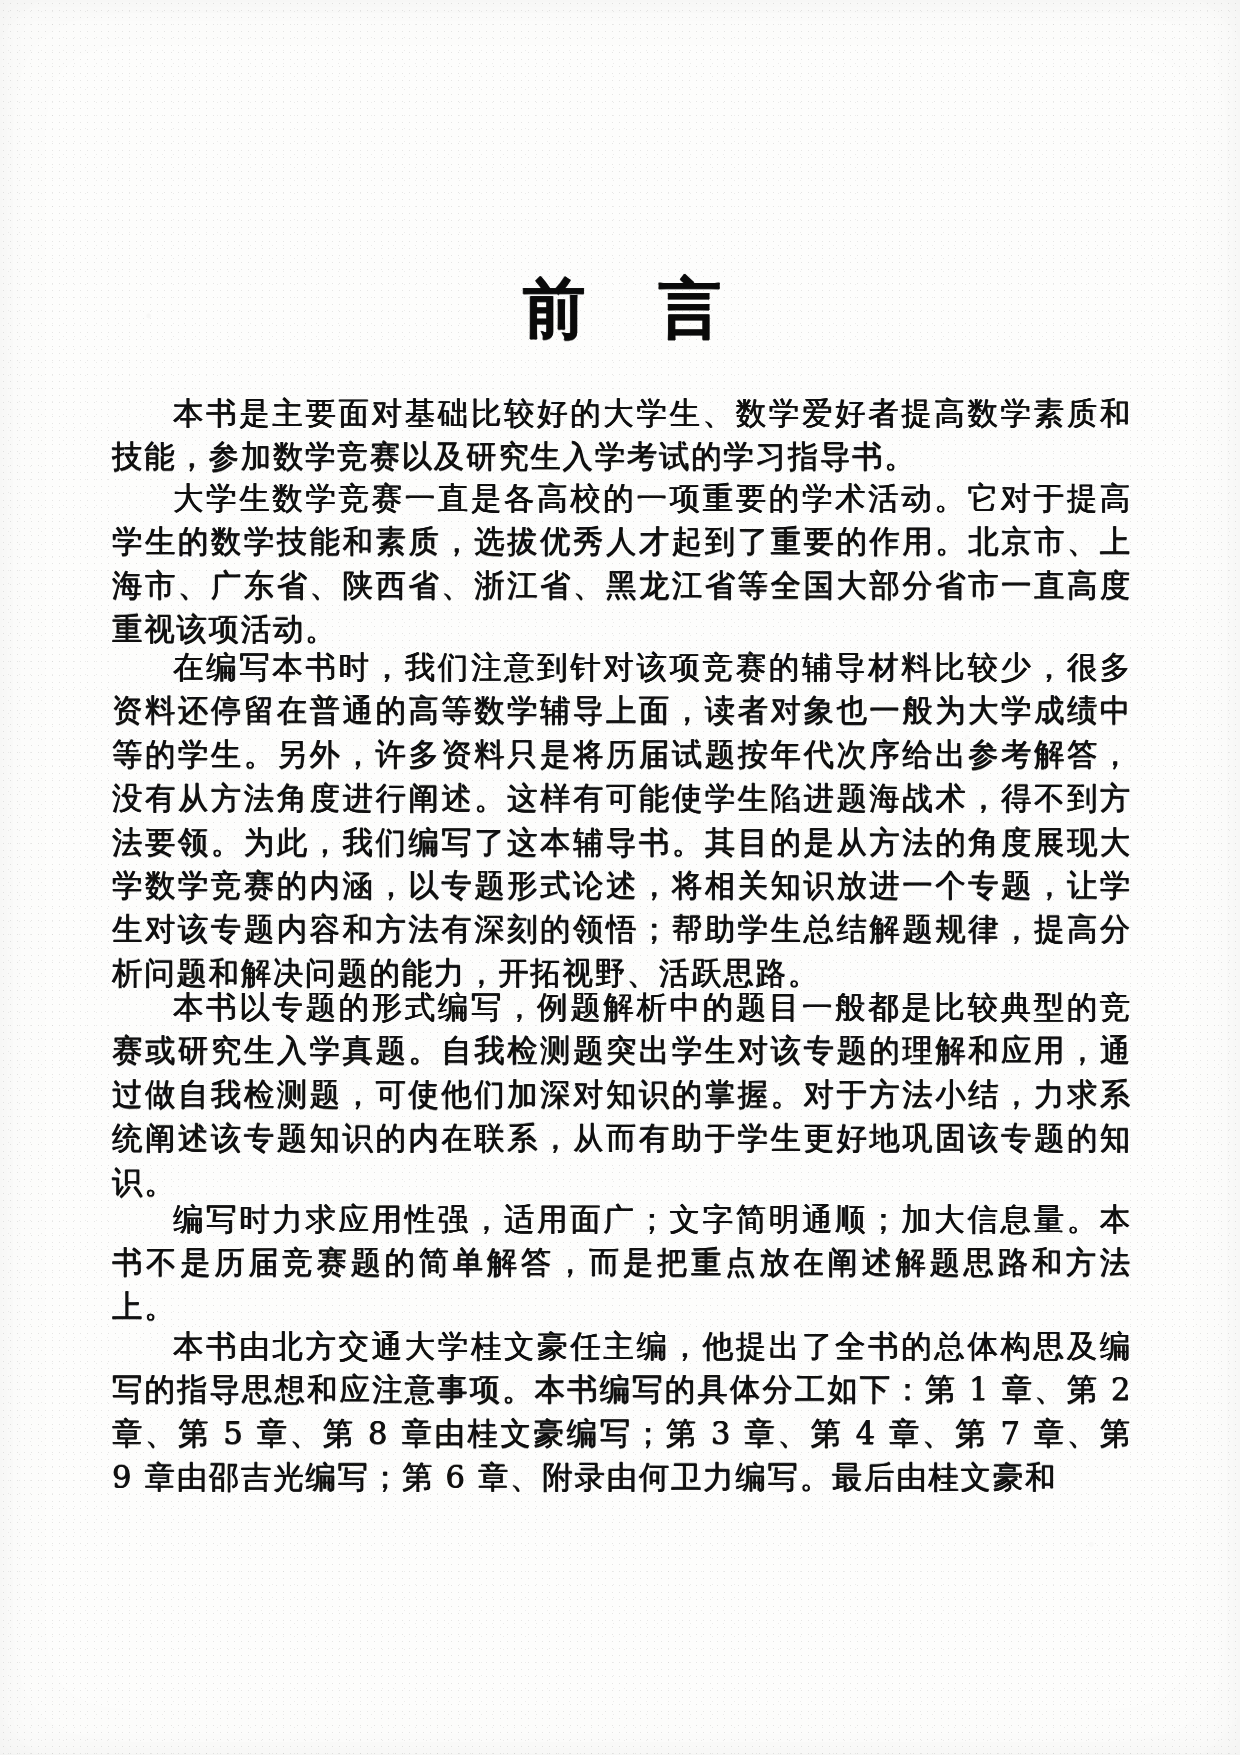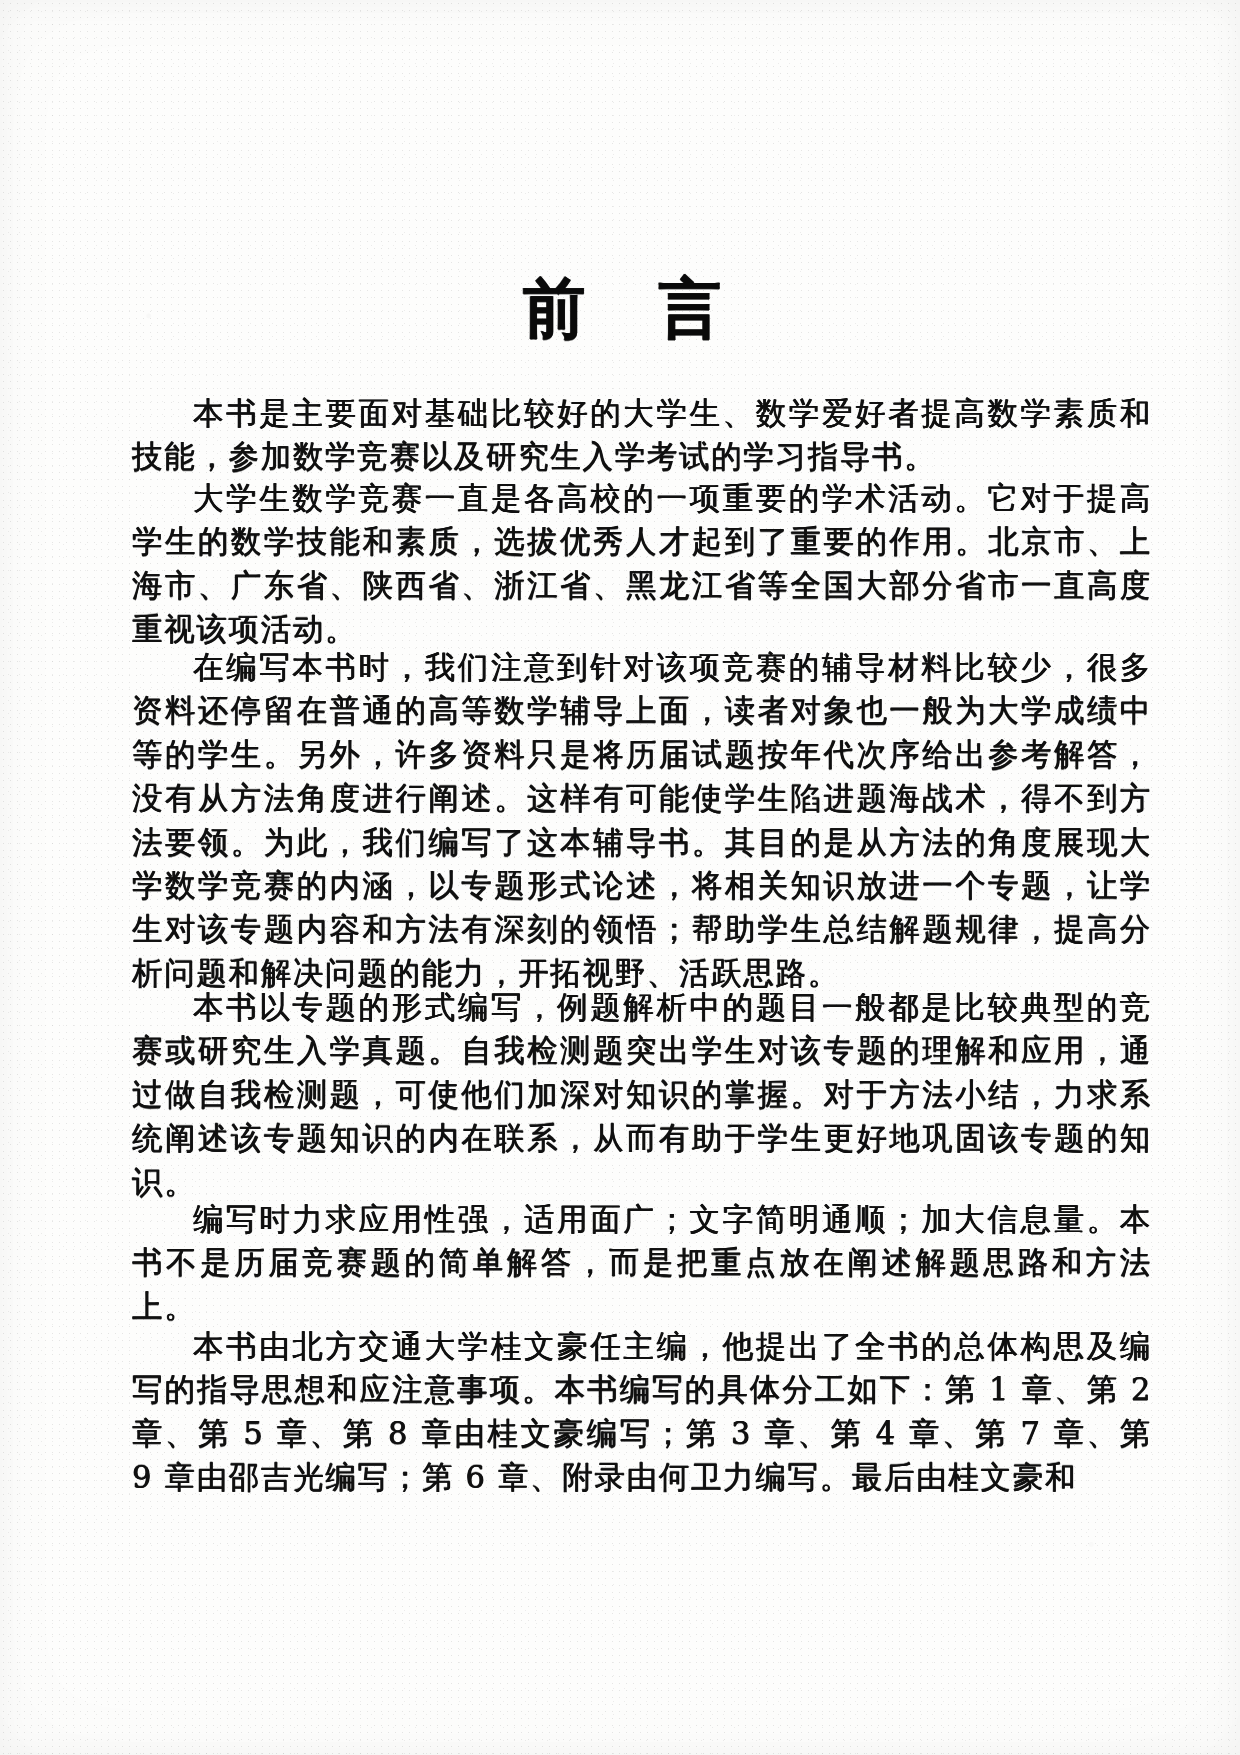--- a/index.html
+++ b/index.html
@@ -67,21 +67,20 @@
       -0.6px 0 0 rgba(0,0,0,0.75),
       0 0.6px 0 rgba(0,0,0,0.6);
   }
 
   
   #body-block {
     position: absolute;
     left: 0;
     top: 392px;
     width: 1020px;
-    margin-left: 20px;
   }
 
   p.para {
     margin: 0;
     padding: 0;
     font-family: "DejaVu Serif", "Liberation Serif", serif;
     font-size: 30.5px;
     line-height: 42.4px;
     color: #101010;
     text-align: justify;

